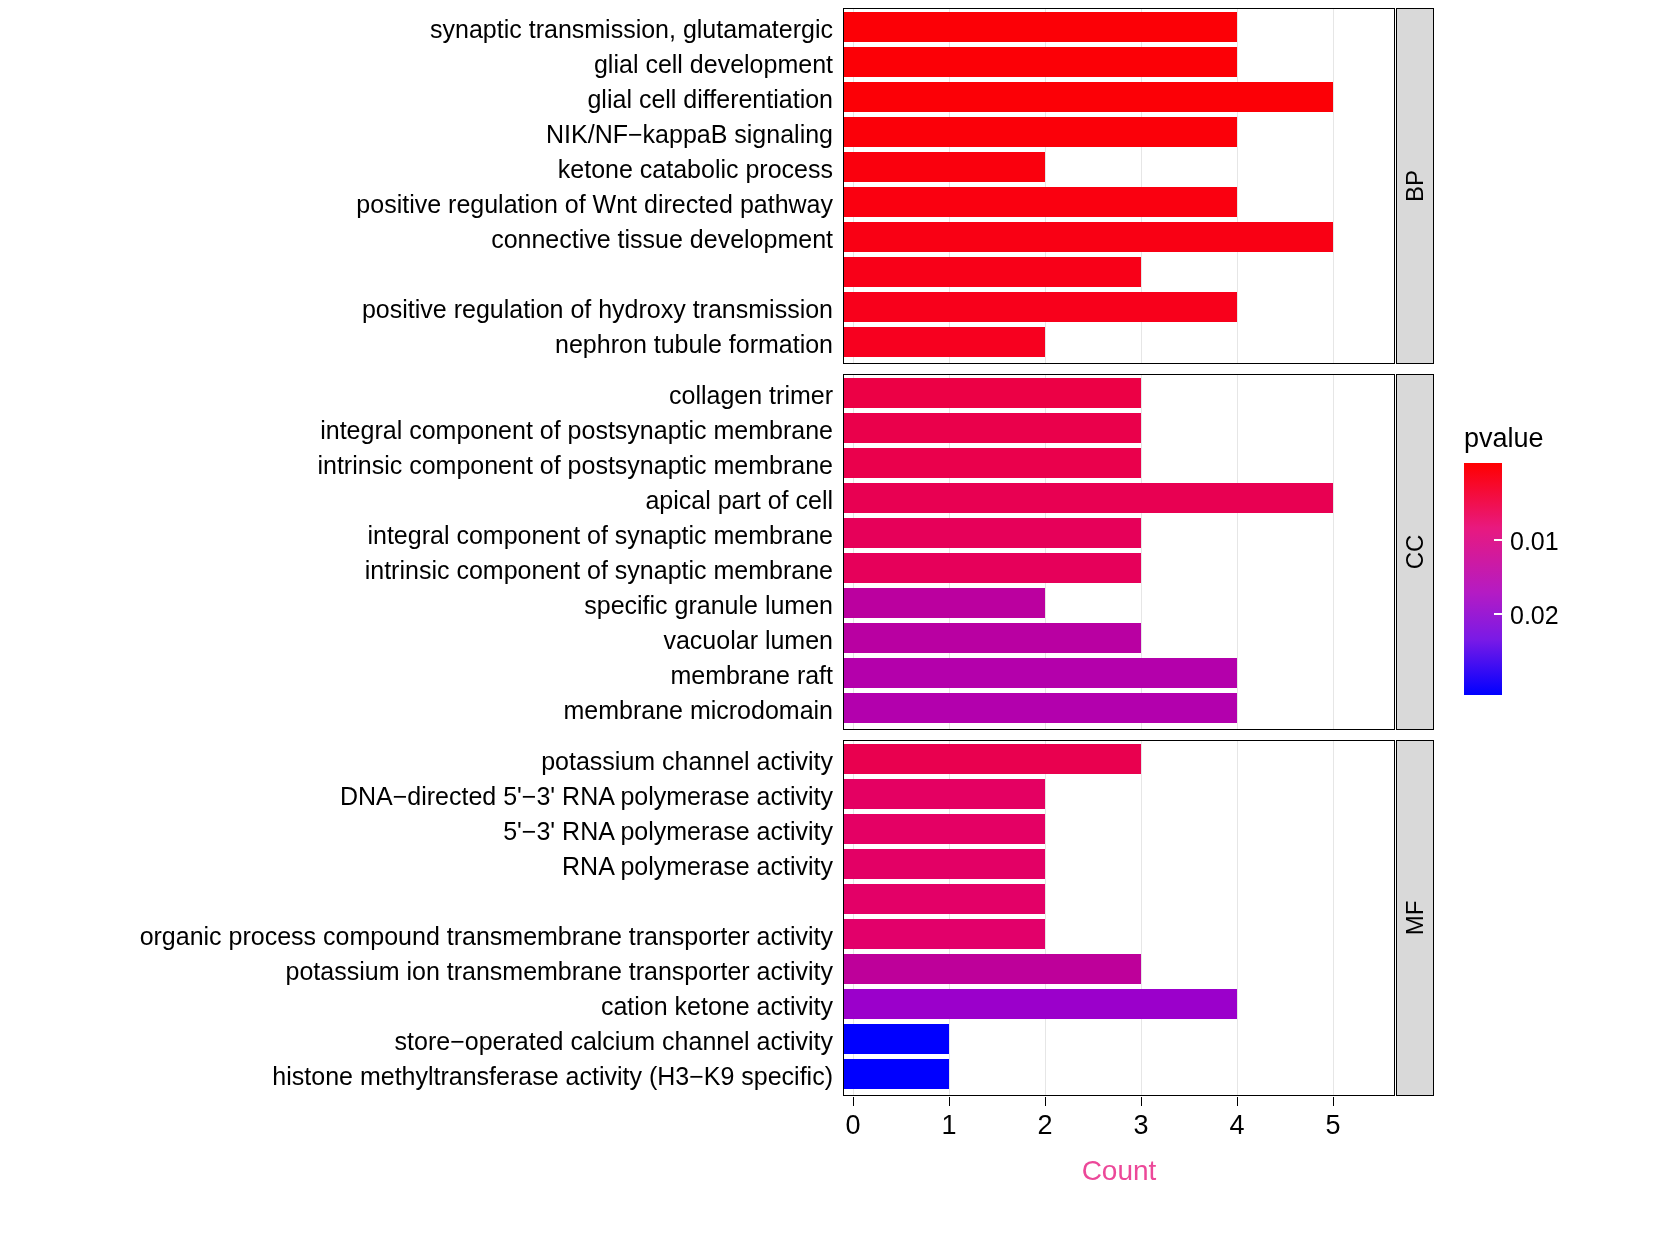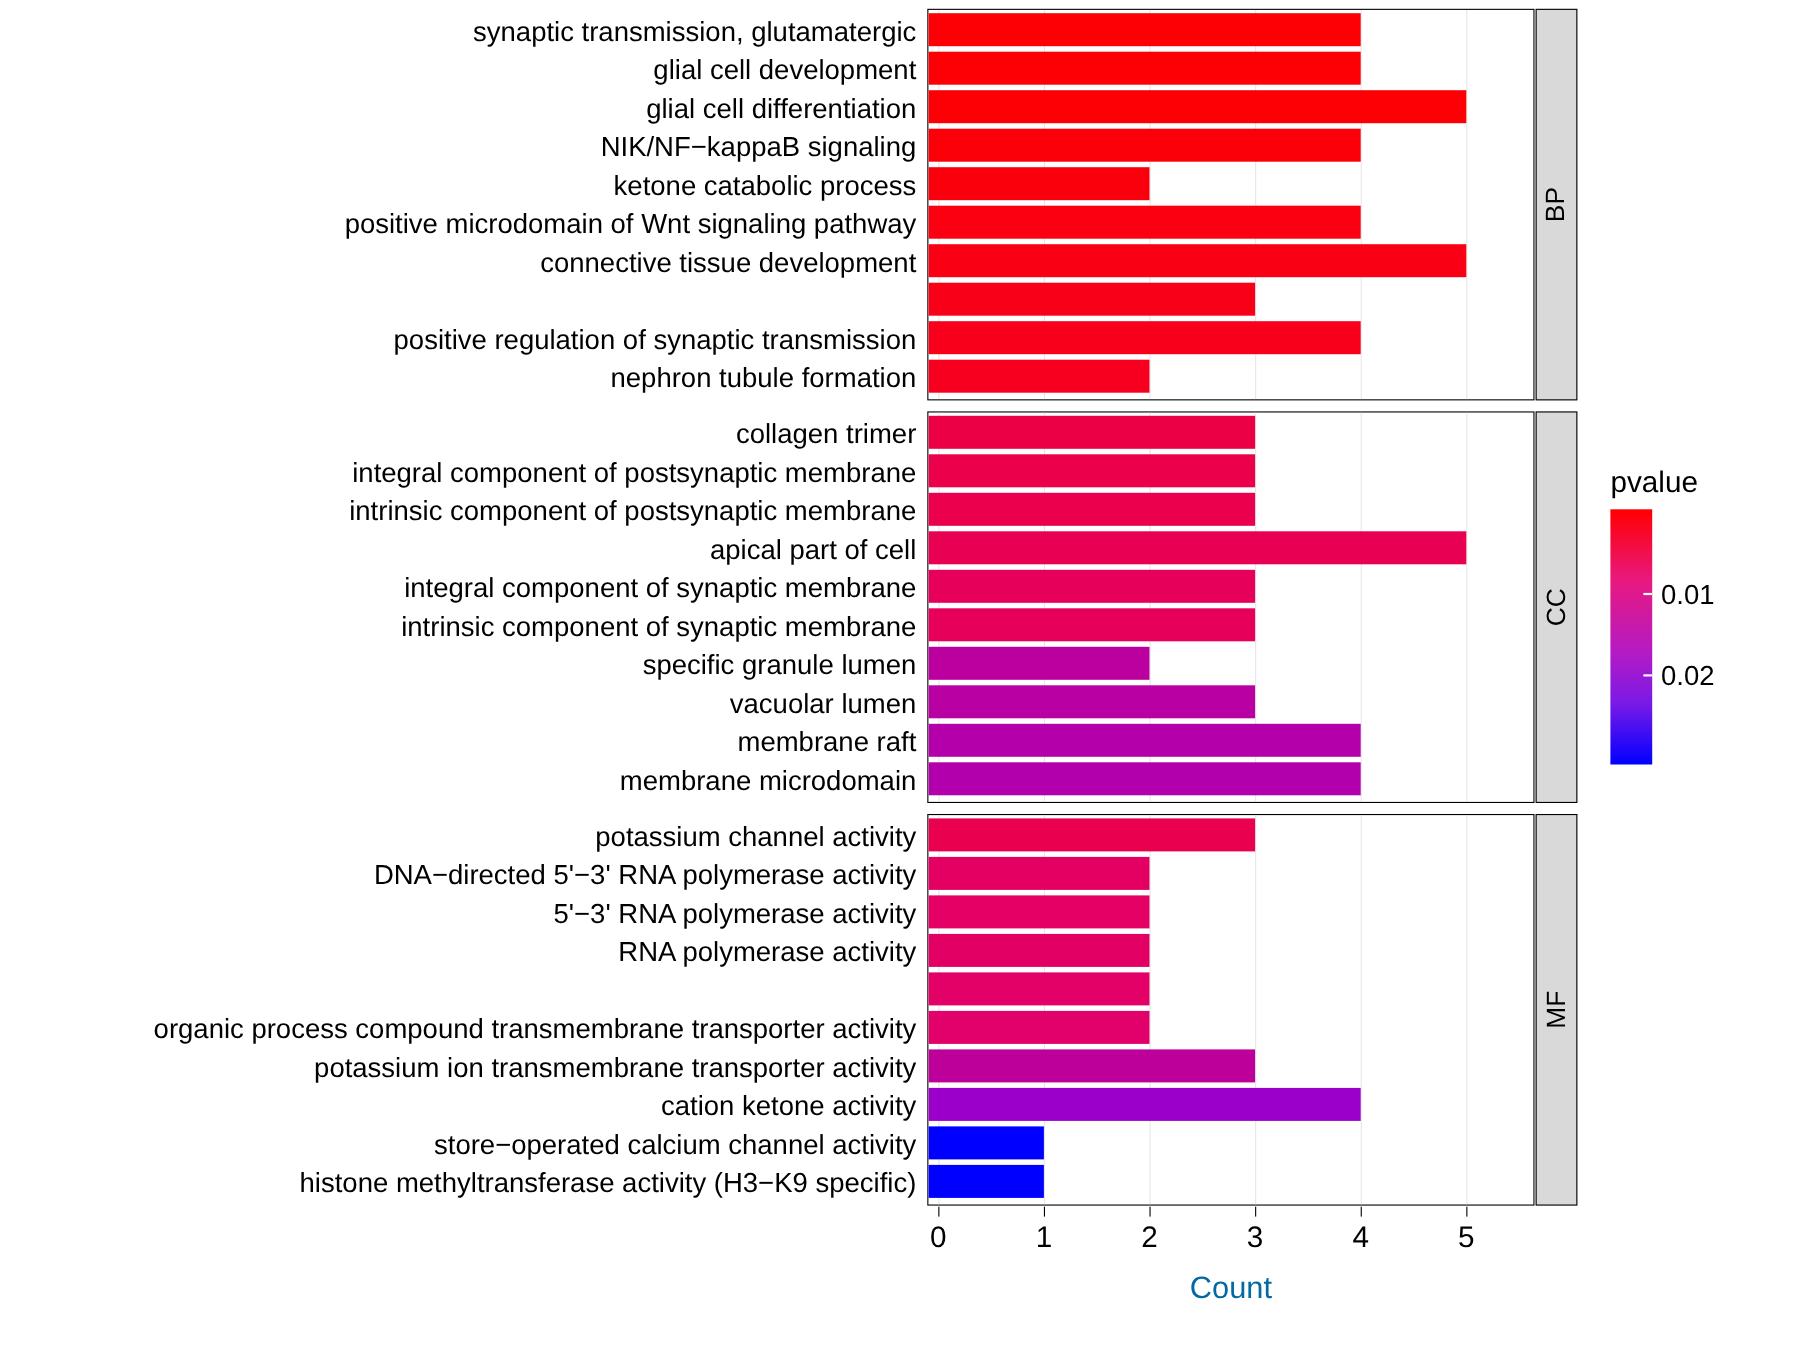--- a/index.html
+++ b/index.html
@@ -103,21 +103,21 @@
     position: absolute;
     font-size: 27px;
     text-align: center;
     transform: translateX(-50%);
     color: #000000;
   }
   .axis-title {
     position: absolute;
     font-size: 28px;
     text-align: center;
-    color: #0369a1;
+    color: #ec4899;
   }
 
   
   .legend-title {
     position: absolute;
     font-size: 27px;
     color: #000000;
     white-space: nowrap;
   }
   .legend-bar {
@@ -186,23 +186,23 @@
       </div>
     </div>
   </div>
 
   <div class="cat-labels" style="left:0px; top:8px; width:833px; height:356px;">
     <div class="cat-label" style="top:9px;margin-left:19px;">synaptic transmission, glutamatergic</div>
     <div class="cat-label" style="top:44px;">glial cell development</div>
     <div class="cat-label" style="top:79px;">glial cell differentiation</div>
     <div class="cat-label" style="top:114px;">NIK/NF−kappaB signaling</div>
     <div class="cat-label" style="top:149px;">ketone catabolic process</div>
-    <div class="cat-label" style="top:184px;">positive microdomain of Wnt signaling pathway</div>
+    <div class="cat-label" style="top:184px;">positive regulation of Wnt directed pathway</div>
     <div class="cat-label" style="top:219px;">connective tissue development</div>
-    <div class="cat-label" style="top:289px;">positive regulation of synaptic transmission</div>
+    <div class="cat-label" style="top:289px;">positive regulation of hydroxy transmission</div>
     <div class="cat-label" style="top:324px;">nephron tubule formation</div>
   </div>
 
   <div class="strip" style="left:1396px; top:8px; width:38px; height:356px;">
     <span>BP</span>
   </div>
 
   <div class="panel" style="left:843px; top:374px; width:552px; height:356px;">
     <div class="panel-plot">
       <div class="gridline" style="left:9px;"></div>

